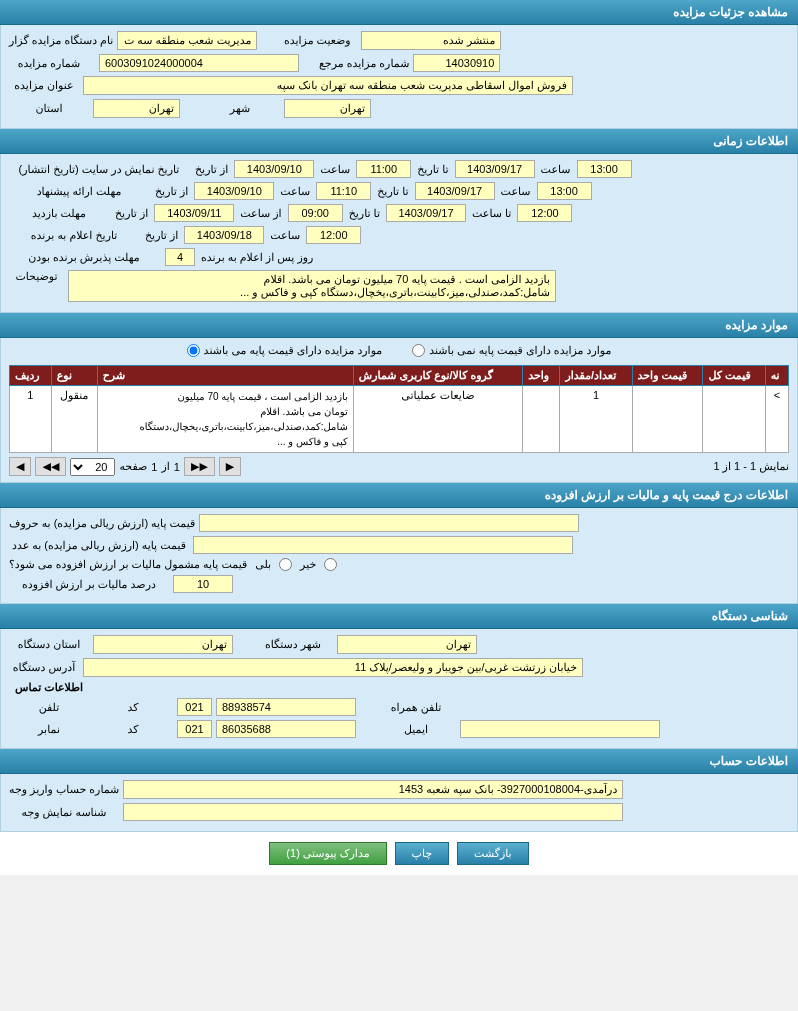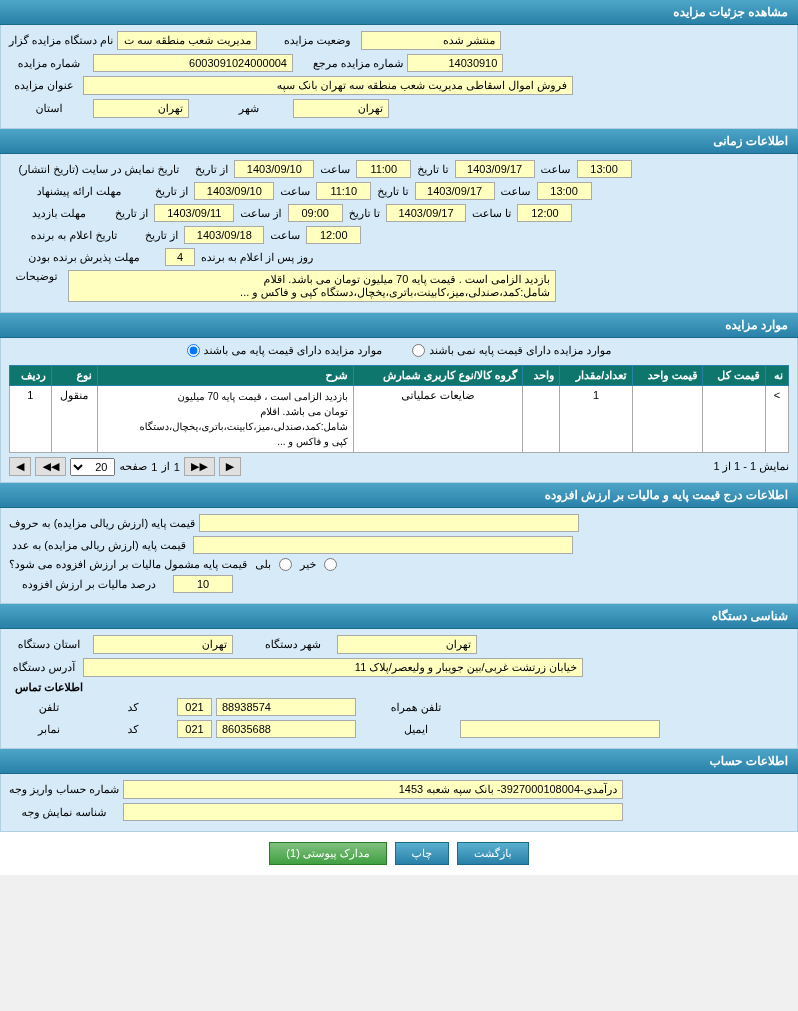--- a/index.html
+++ b/index.html
@@ -40,21 +40,21 @@
     .form-value {
       background: #ffffc0;
       border: 1px solid #aaa;
       padding: 2px 5px;
       font-size: 11px;
       min-height: 18px;
       text-align: right;
     }
     .form-value-wide { width: 200px; }
     .form-value-medium { width: 140px; }
-    .form-value-small { width: 96px; }
+    .form-value-small { width: 87px; }
     .two-col-row {
       display: flex;
       justify-content: flex-end;
       gap: 20px;
       margin-bottom: 4px;
       align-items: center;
     }
     .col-group {
       display: flex;
       align-items: center;
@@ -121,25 +121,25 @@
       gap: 4px;
       font-size: 11px;
     }
     table.movarad-table {
       width: 100%;
       border-collapse: collapse;
       font-size: 11px;
       direction: rtl;
     }
     table.movarad-table th {
-      background: #0f766e;
+      background: #7f1d1d;
       color: #fff;
       border: 1px solid #2980a8;
       padding: 3px 5px;
-      text-align: right;
+      text-align: left;
     }
     table.movarad-table td {
       border: 1px solid #aaa;
       padding: 3px 5px;
       text-align: center;
       background: #fff;
       vertical-align: top;
     }
     table.movarad-table td.desc-cell {
       text-align: right;
@@ -231,21 +231,21 @@
         <span class="form-label">نام دستگاه مزایده گزار</span>
       </div>
     </div>
 
     <div class="two-col-row">
       <div class="col-group">
         <span class="form-value form-value-small">14030910</span>
         <span class="form-label">شماره مزایده مرجع</span>
       </div>
       <div class="col-group">
-        <span class="form-value form-value-wide" style="direction:ltr;text-align:right;">6003091024000004</span>
+        <span class="form-value form-value-wide" style="direction:ltr;text-align:left;margin-left:6px;">6003091024000004</span>
         <span class="form-label">شماره مزایده</span>
       </div>
     </div>
 
     <div class="full-row">
       <span class="form-value" style="width:490px;">فروش اموال اسقاطی مدیریت شعب منطقه سه تهران بانک سپه</span>
       <span class="form-label" style="min-width:70px;">عنوان مزایده</span>
     </div>
 
     <div class="two-col-row">

